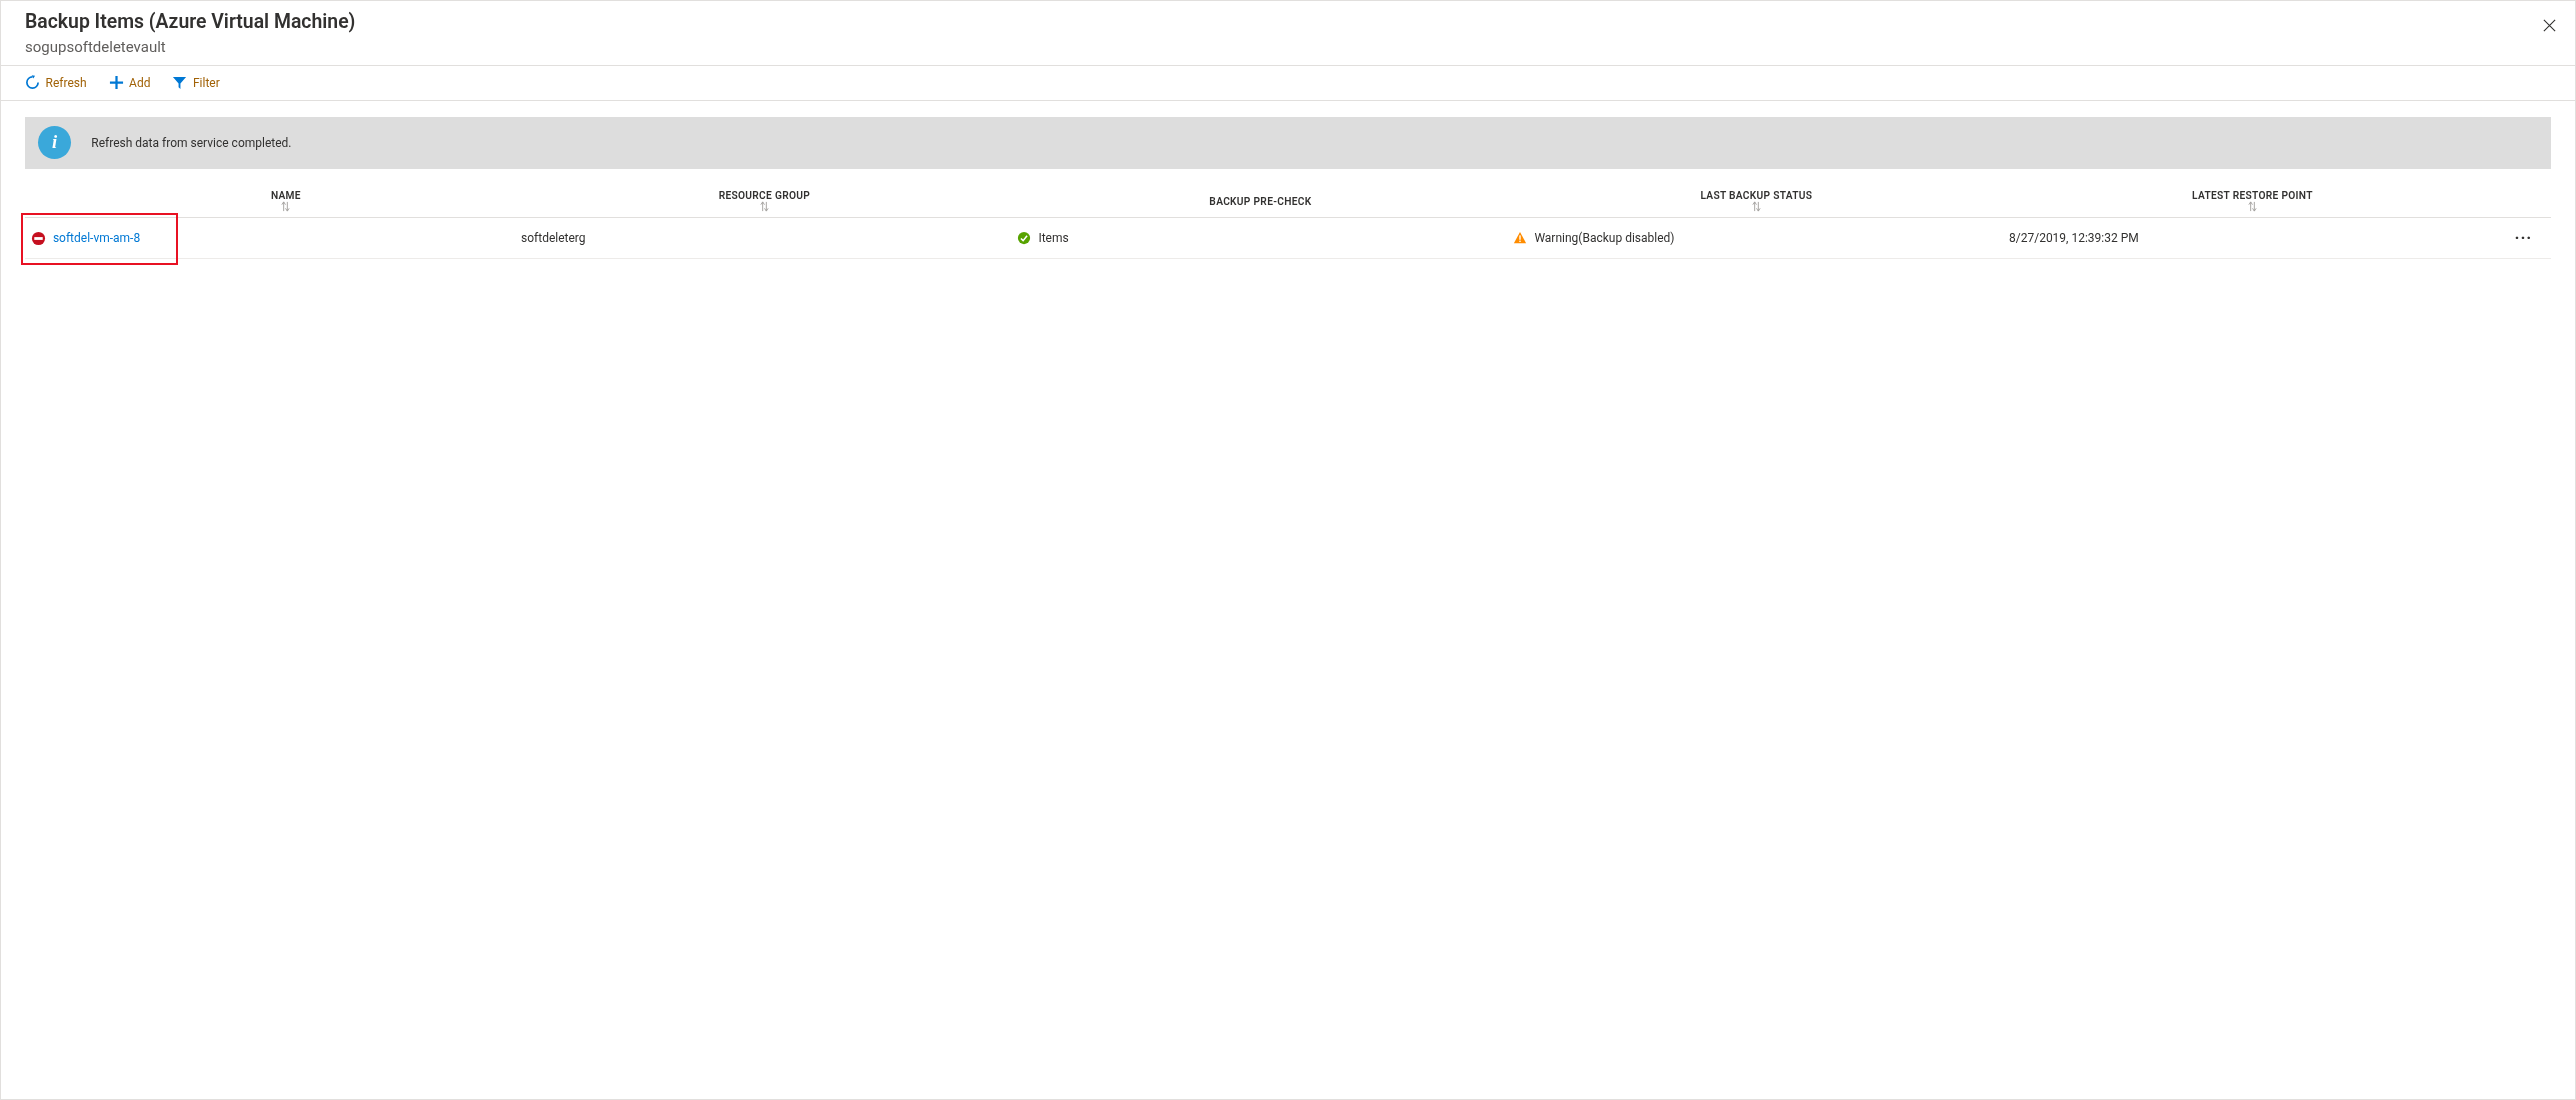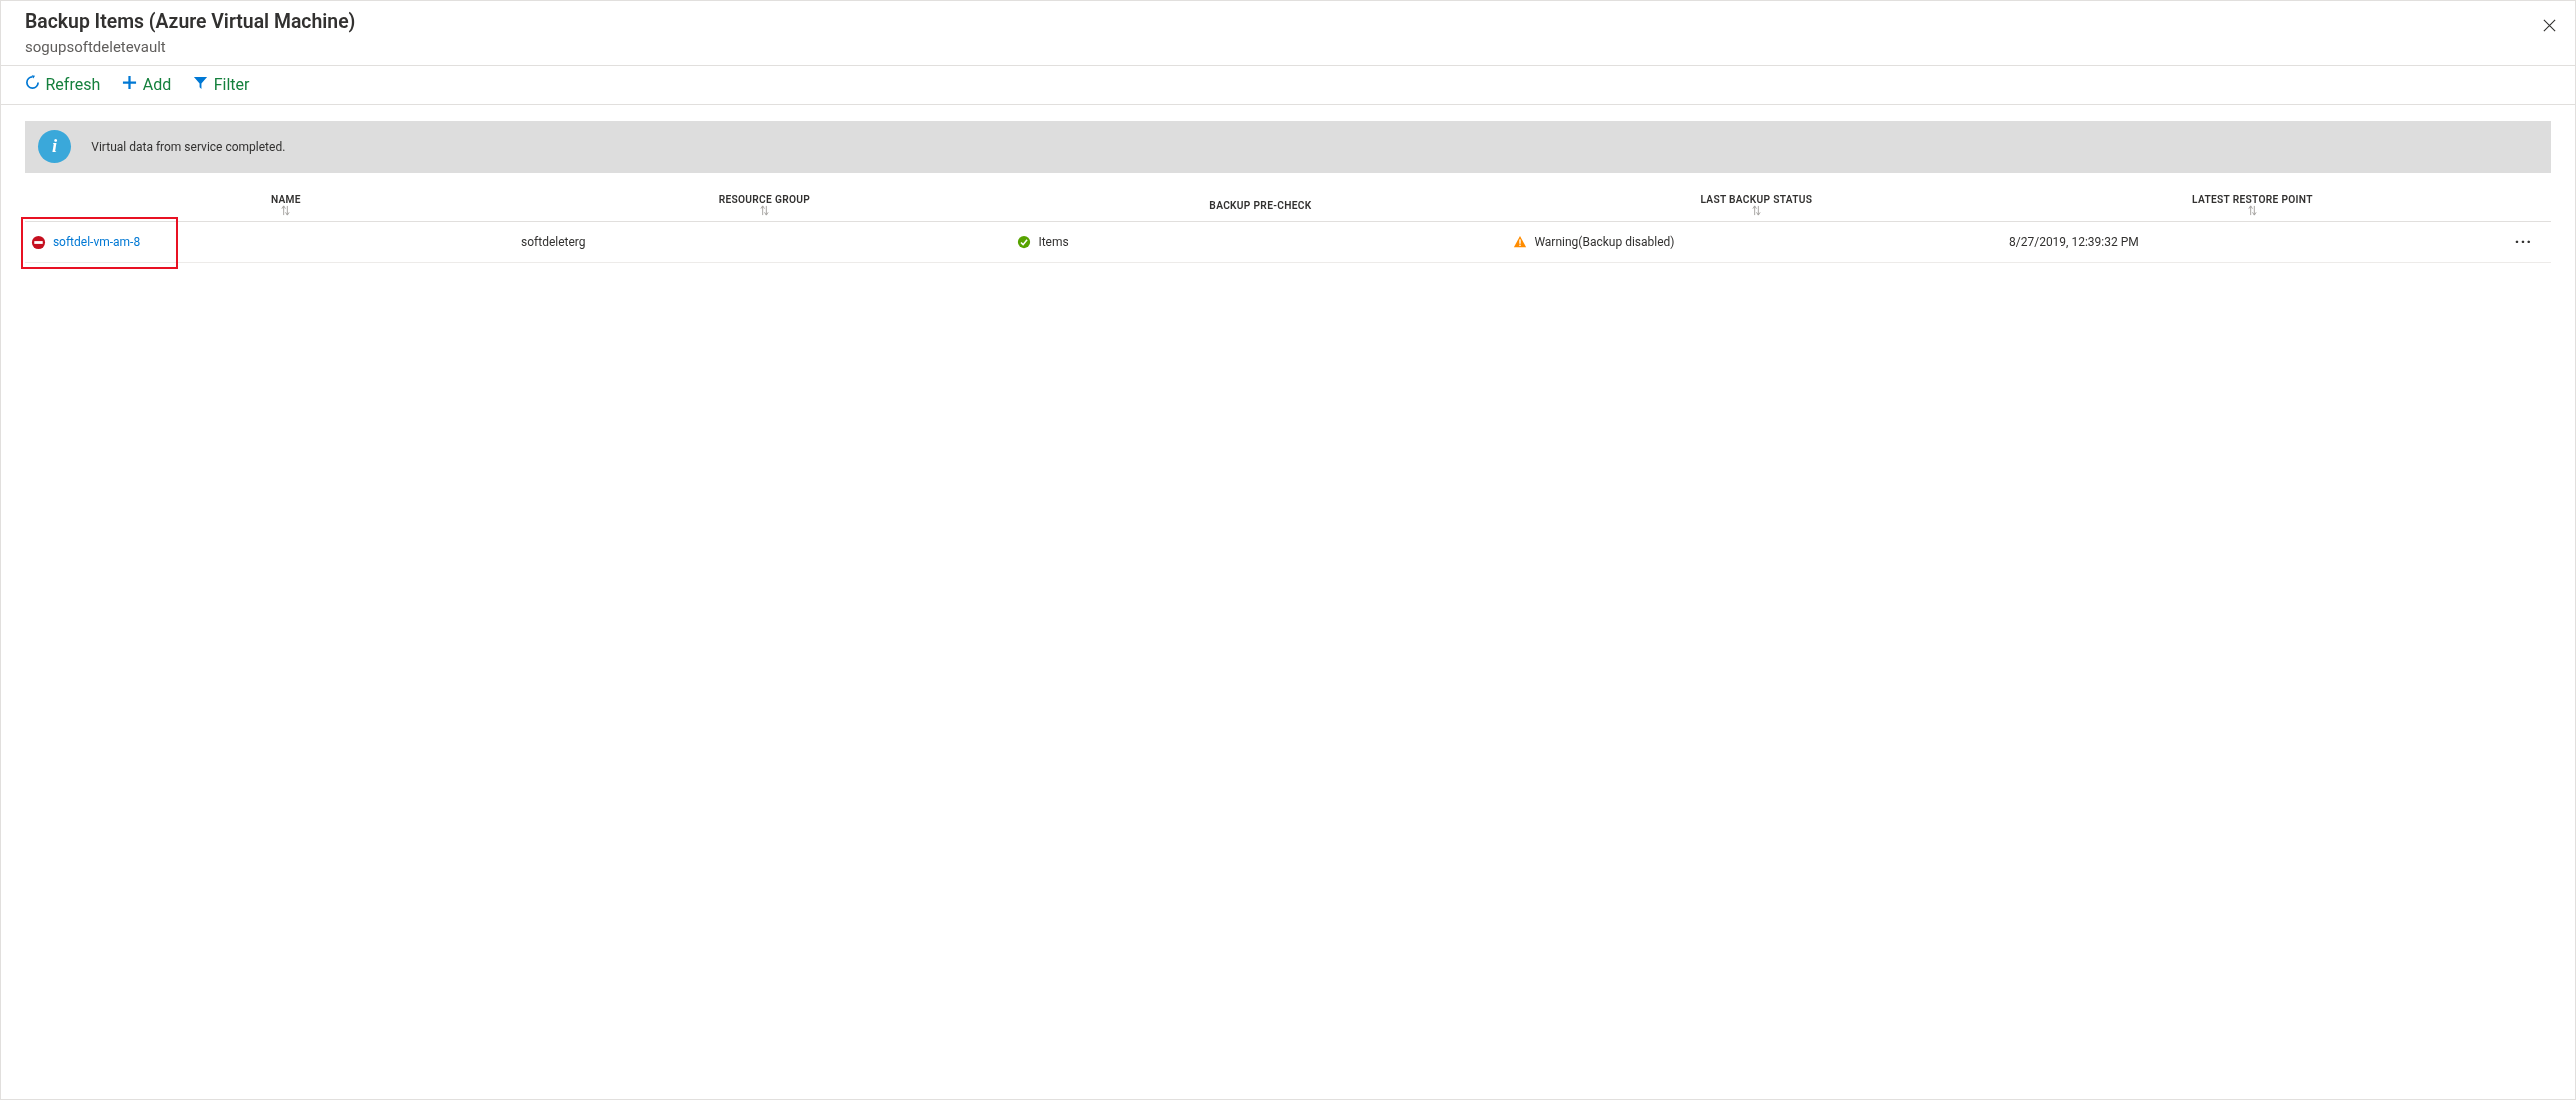--- a/index.html
+++ b/index.html
@@ -50,25 +50,25 @@
     }
     
     .toolbar {
       display: flex;
       align-items: center;
       gap: 22px;
       padding: 9.2px 24px;
     }
     .toolbar-btn {
       display: flex;
-      align-items: flex-start;
+      align-items: flex-end;
       gap: 5.5px;
       cursor: pointer;
-      font-size: 16px;
-      color: #15803d;
+      font-size: 12px;
+      color: #a16207;
     }
     .toolbar-btn svg { flex-shrink: 0; }
     
     .content {
       padding: 16.6px 24px;
       display: flex;
       flex-direction: column;
       gap: 9.2px;
     }
     .info-banner {
@@ -211,21 +211,21 @@
         </svg>
       <span>Filter</span>
     </div>
   </div>
 
   <div class="divider"></div>
 
   <div class="content">
     <div class="info-banner">
       <div class="info-icon-circle">i</div>
-      <div class="info-text">Virtual data from service completed.</div>
+      <div class="info-text">Refresh data from service completed.</div>
     </div>
 
 
     <div class="table">
       <div class="thead">
         <div class="th">
           <span>NAME</span>
           <svg class="sort-icon" width="11" height="11" viewBox="0 0 12 12">
               <path d="M4 1 L4 11 M4 1 L2 4 M4 1 L6 4" stroke="currentColor" stroke-width="1" fill="none"></path>
               <path d="M8 1 L8 11 M8 11 L6 8 M8 11 L10 8" stroke="currentColor" stroke-width="1" fill="none"></path>

